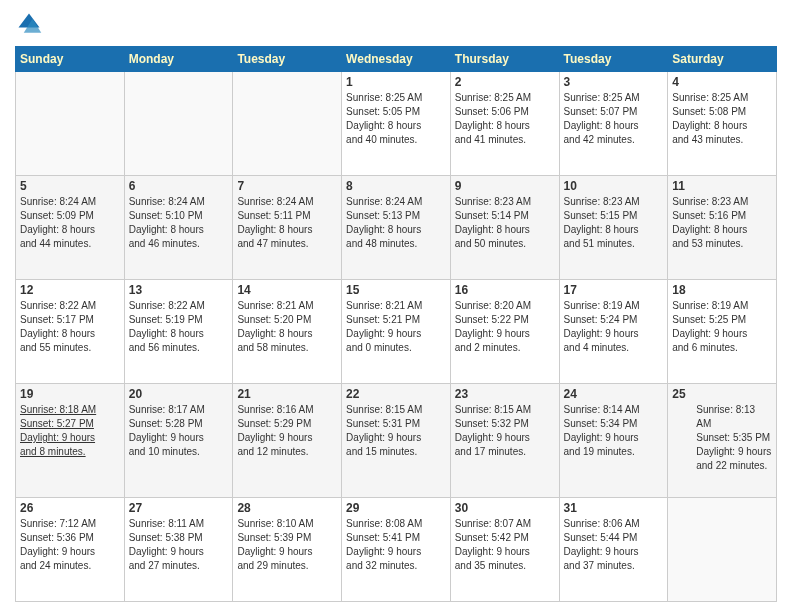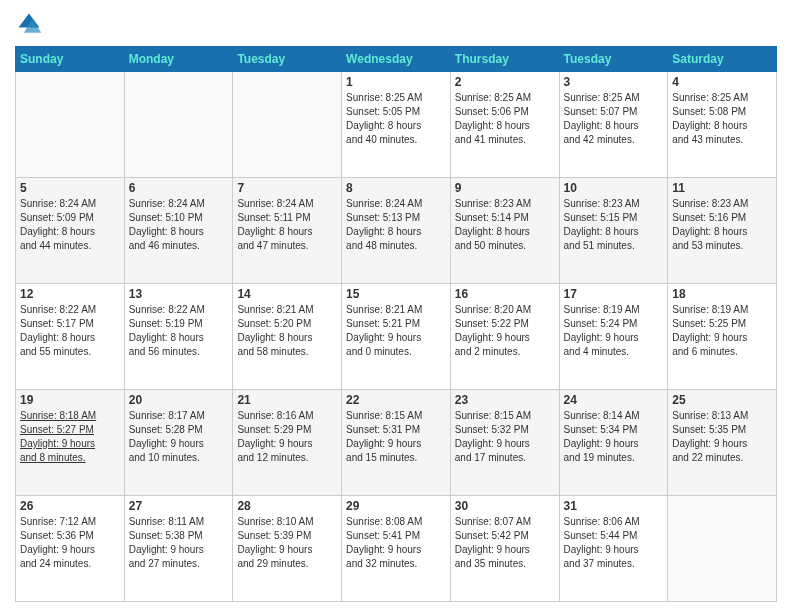--- a/index.html
+++ b/index.html
@@ -54,21 +54,21 @@
     }
     .calendar {
       flex: 1;
       border: 1px solid #ccc;
       border-collapse: collapse;
       width: 100%;
       table-layout: fixed;
     }
     .calendar th {
       background: #1a6faf;
-      color: #5eead4;
+      color: #fef9c3;
       font-size: 12px;
       font-weight: bold;
       padding: 5px 4px;
       text-align: left;
       border: 1px solid #1a6faf;
     }
     .calendar td {
       border: 1px solid #ccc;
       vertical-align: top;
       padding: 3px 4px;
@@ -304,21 +304,21 @@
           </td>
           <td>
             <span class="day-number">24</span>
             <div class="day-info" style="white-space: pre-line;">Sunrise: 8:14 AM
 Sunset: 5:34 PM
 Daylight: 9 hours
 and 19 minutes.</div>
           </td>
           <td>
             <span class="day-number">25</span>
-            <div class="day-info" style="white-space: pre-line;">Sunrise: 8:13 AM
+            <div class="day-info" style="white-space: pre-line; margin-left: 24px;">Sunrise: 8:13 AM
 Sunset: 5:35 PM
 Daylight: 9 hours
 and 22 minutes.</div>
           </td>
         </tr>
         <tr>
           <td>
             <span class="day-number">26</span>
             <div class="day-info" style="white-space: pre-line;">Sunrise: 7:12 AM
 Sunset: 5:36 PM

